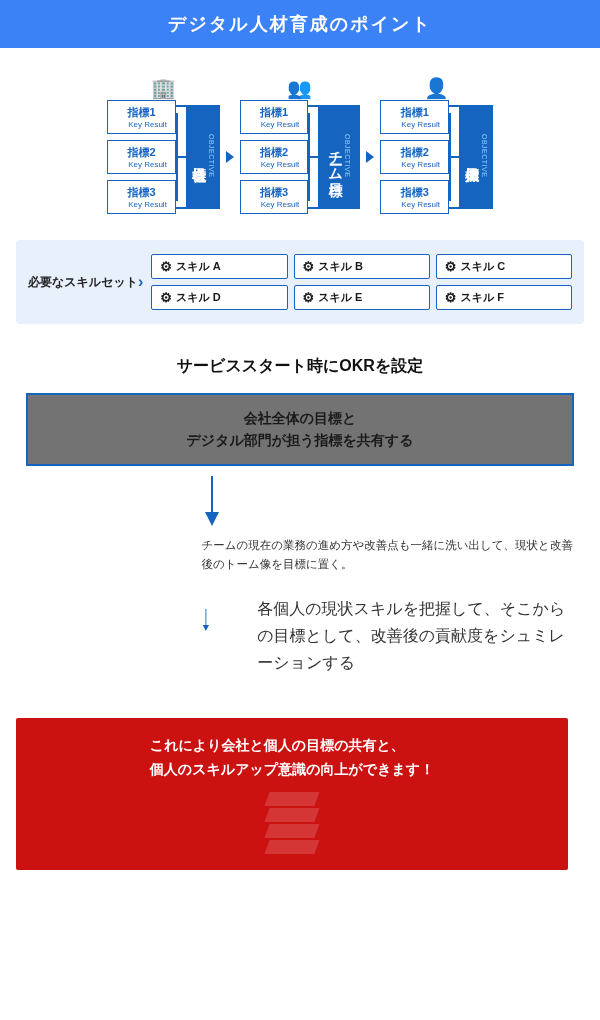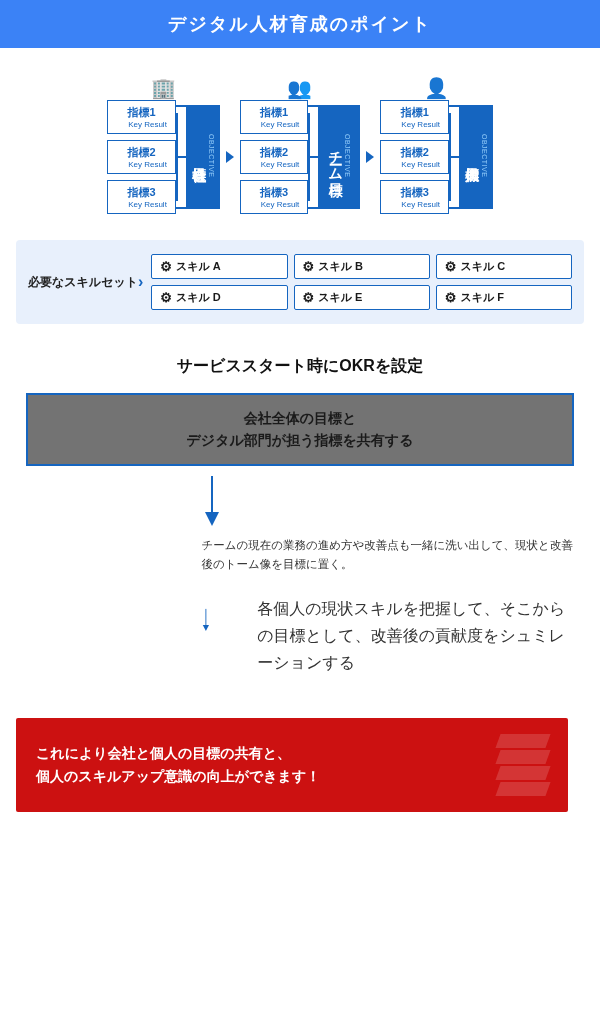--- a/index.html
+++ b/index.html
@@ -141,20 +141,21 @@
     .bottom-banner {
       background: #cc1111;
       margin: 16px 32px 16px 16px;
       padding: 16px 20px;
       display: flex;
       align-items: center;
       gap: 10px;
       border-radius: 2px;
       position: relative;
       overflow: hidden;
+      flex-direction: column;
     }
 
     .banner-text {
       color: #fff;
       font-size: 14px;
       font-weight: bold;
       line-height: 1.7;
       flex: 1;
     }
 

